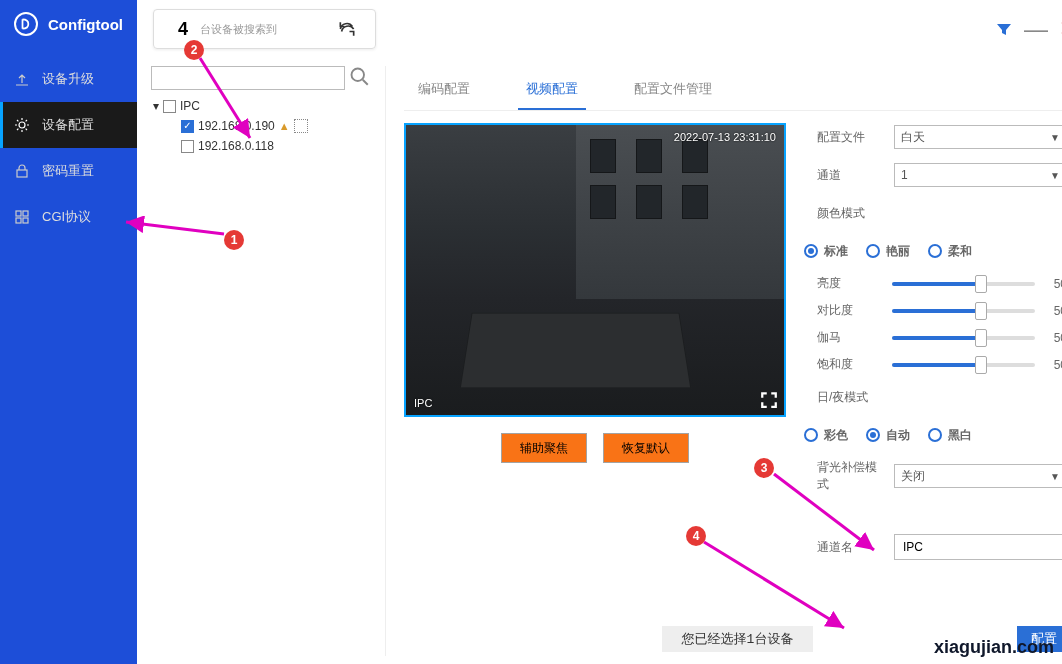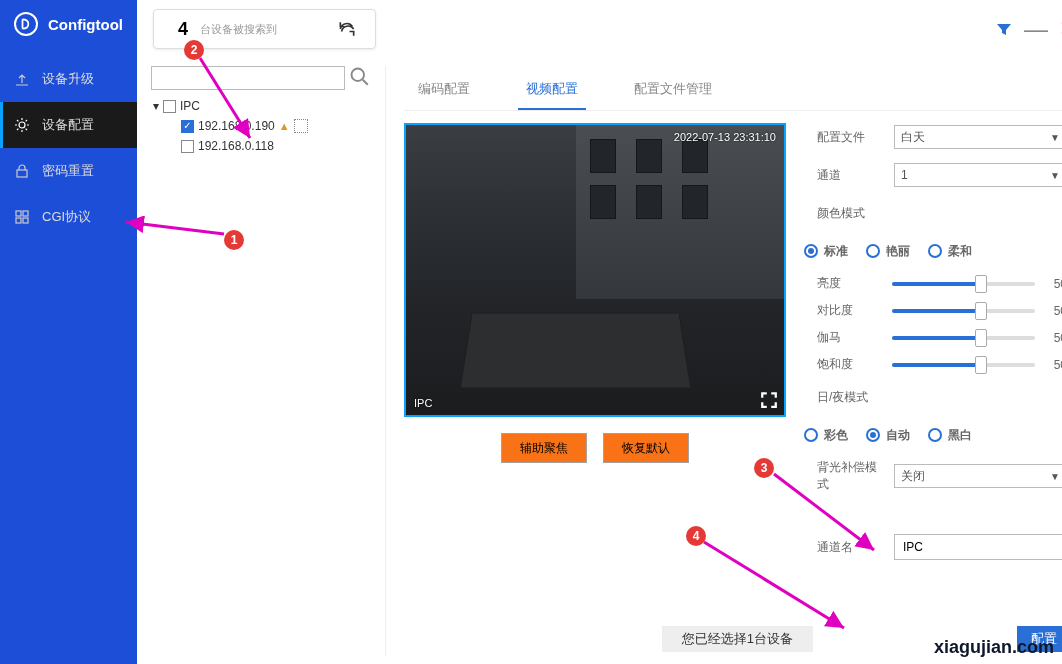--- a/index.html
+++ b/index.html
@@ -65,21 +65,21 @@
 .radio-lbl { color:#666; font-size:12px; }
 .ropt { display:flex; align-items:center; gap:6px;font-weight:bold; }
 .slider-row { display:flex; align-items:center; gap:8px; }
 .slider-row .row-label { width:80px; }
 .slider { flex:1; height:4px; background:#ddd; position:relative; border-radius:2px; cursor:pointer; }
 .slider-fill { position:absolute; left:0; top:0; bottom:0; background:#2a6fd6; border-radius:2px; }
 .slider-thumb { position:absolute; top:50%; width:12px; height:18px; background:#fff; border:1px solid #aaa; transform:translate(-50%,-50%); border-radius:2px; }
 .slider-val { width:24px; text-align:right; color:#666; }
 .text-in { border:1px solid #bbb; height:26px; padding:0 8px; font-size:12px; flex:1; }
 .footer { display:flex; align-items:center; justify-content:center; padding:8px 0 4px; position:relative; }
-.footer-status { background:#eee; padding:4px 20px; font-size:13px; color:#333; }
+.footer-status { background:#eee; padding:4px 20px; font-size:13px; color:#333;font-family:Liberation Mono, monospace; }
 .config-btn { position:absolute; right:0; bottom:4px; background:#2a6fd6; color:#fff; padding:4px 14px; font-size:13px; cursor:pointer; }
 
 .annot-circle { position:absolute; width:20px; height:20px; background:#e53935; color:#fff; border-radius:50%; font-size:12px; display:flex; align-items:center; justify-content:center; font-weight:bold; z-index:50; }
 .annot-arrow { position:absolute; z-index:49; pointer-events:none; }
 .wm { position:absolute; right:8px; bottom:6px; text-align:right; z-index:60; line-height:1.1; font-weight:bold; }
 .wm-top { color:#d40000; font-size:22px; font-family:"SimHei","Microsoft YaHei"; }
 .wm-bot { color:#0f172a; font-size:18px; font-family:Arial;margin-left:28px; }
 </style>
 </head>
 <body>

